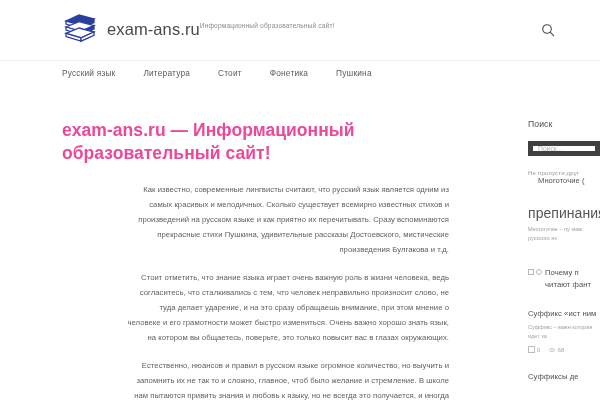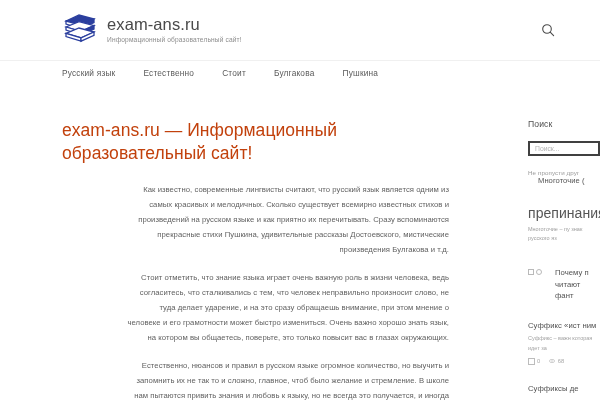--- a/index.html
+++ b/index.html
@@ -43,21 +43,21 @@
 
   .logo-books {
     width: 36px;
     height: 34px;
     flex: 0 0 36px;
     display: block;
   }
 
   .brand-text {
     display: flex;
-    flex-direction: column;
+    flex-direction: row;
     justify-content: center;
     line-height: 1;
   }
 
   .brand-title {
     font-size: 16.5px;
     color: #4a4a4a;
     letter-spacing: 0.1px;
     font-weight: 400;
     line-height: 1.15;
@@ -125,22 +125,22 @@
   .content {
     width: 460px;
     flex: 0 0 460px;
     padding: 28px 0 0 62px;
     box-sizing: border-box;
   }
 
   .page-title {
     font-size: 17.5px;
     line-height: 1.32;
-    color: #c2410c;
-    font-weight: 400;
+    color: #ec4899;
+    font-weight: 700;
     margin: 0 0 17px 0;
     letter-spacing: 0.05px;
     max-width: 330px;
   }
 
   .article {
     padding-left: 62px;
     max-width: 325px;
   }
 
@@ -171,21 +171,21 @@
     color: #4f4f4f;
     margin: 0 12px 8px 0;
     font-weight: 400;
     letter-spacing: 0.1px;
   }
 
   .search-field {
     width: 100%;
     box-sizing: border-box;
     height: 15px;
-    border: 2px solid #404040;
+    border: 5px solid #404040;
     background: #fff;
     font-family: "Liberation Sans", sans-serif;
     font-size: 6.8px;
     color: #8a8a8a;
     padding: 0 5px;
     outline: none;
     border-radius: 0;
   }
   .search-field::placeholder { color: #b2b2b2; }
 
@@ -241,21 +241,21 @@
     line-height: 1.5;
     color: #525252;
     margin: 0;
     letter-spacing: 0.05px;
     cursor: pointer;
   }
 
   .post-title-row {
     display: flex;
     align-items: flex-start;
-    gap: 13px;
+    gap: 3px;
     margin-top: 24px;
   }
 
   .mini-icons {
     display: flex;
     align-items: center;
     gap: 2px;
     flex: 0 0 auto;
     padding-top: 2px;
   }
@@ -355,23 +355,23 @@
           <circle cx="6" cy="6" r="4.3" fill="none" stroke="#4a4a4a" stroke-width="1.1"></circle>
           <line x1="9.2" y1="9.2" x2="12.6" y2="12.6" stroke="#4a4a4a" stroke-width="1.1" stroke-linecap="round"></line>
         </svg>
       </span>
     </button>
   </div>
 
   <div class="nav-wrap">
     <ul class="nav">
       <li class="nav-item">Русский язык</li>
-      <li class="nav-item">Естественно</li>
+      <li class="nav-item">Литература</li>
       <li class="nav-item">Стоит</li>
-      <li class="nav-item">Булгакова</li>
+      <li class="nav-item">Фонетика</li>
       <li class="nav-item">Пушкина</li>
     </ul>
   </div>
 
   <div class="layout">
 
     <div class="content">
       <h1 class="page-title">exam-ans.ru — Информационный образовательный сайт!</h1>
       <div class="article">
         <p>Как известно, современные лингвисты считают, что русский язык является одним из самых красивых и мелодичных. Сколько существует всемирно известных стихов и произведений на русском языке и как приятно их перечитывать. Сразу вспоминаются прекрасные стихи Пушкина, удивительные рассказы Достоевского, мистические произведения Булгакова и т.д.</p>

